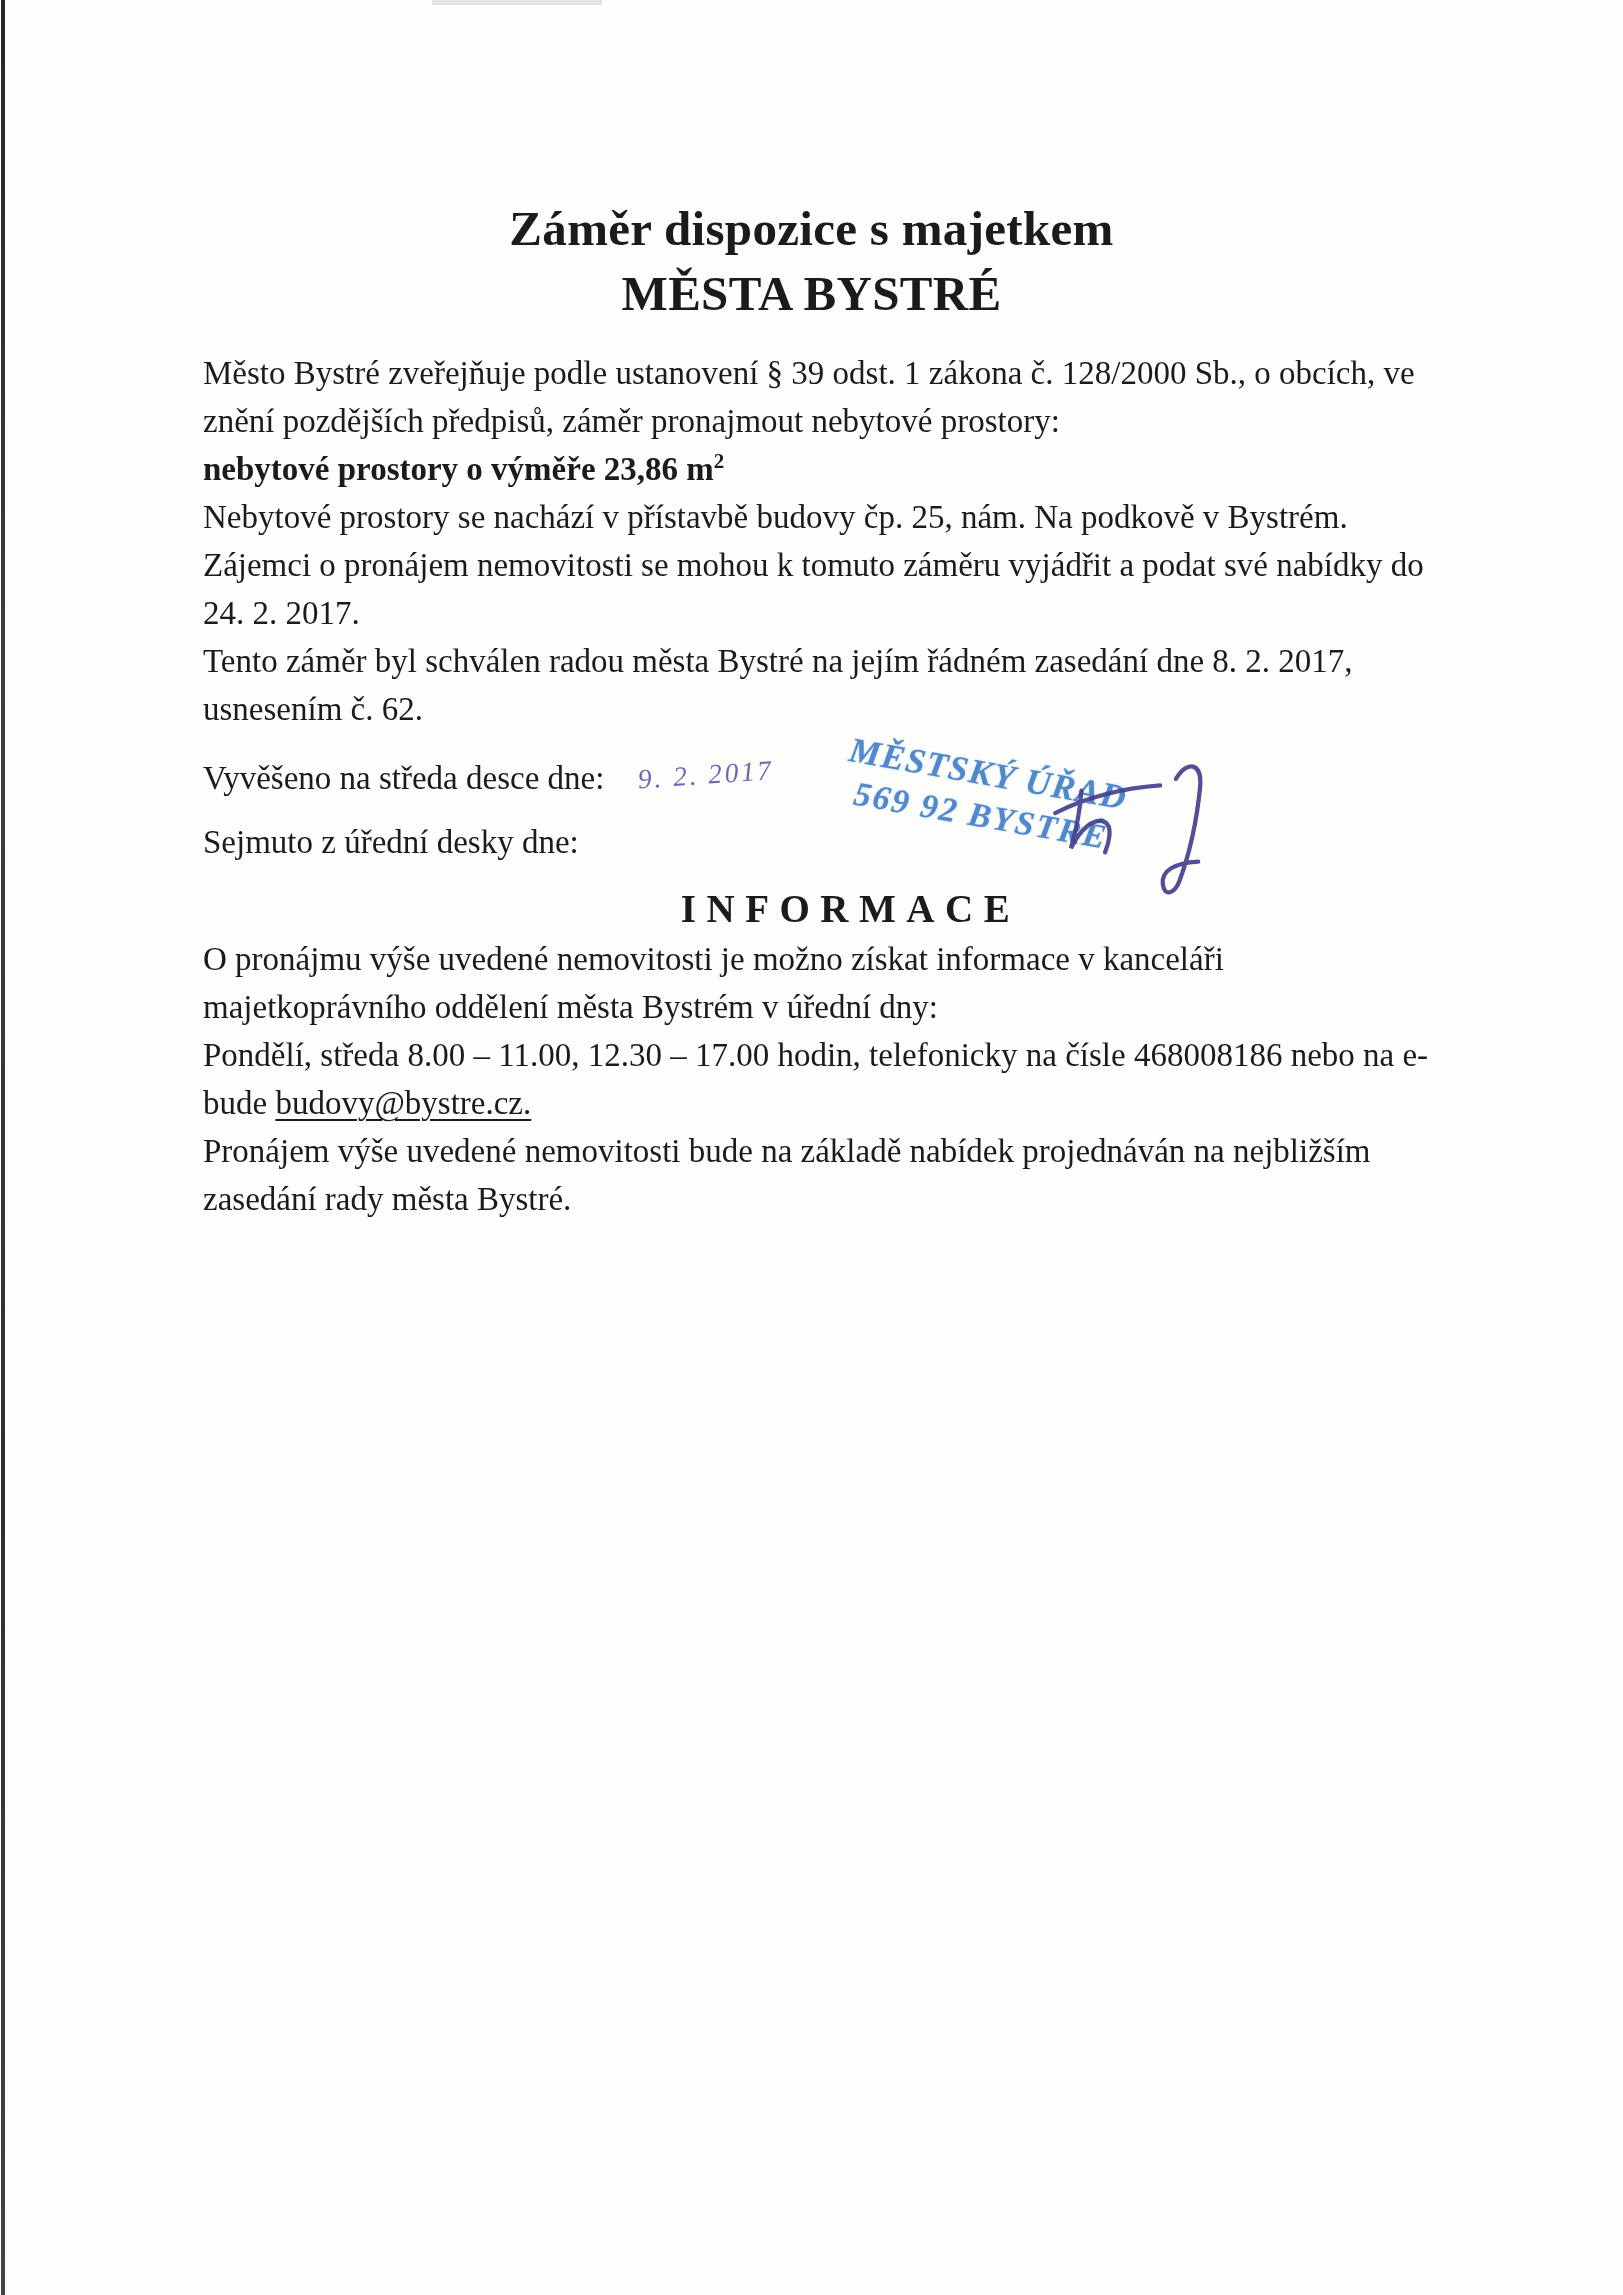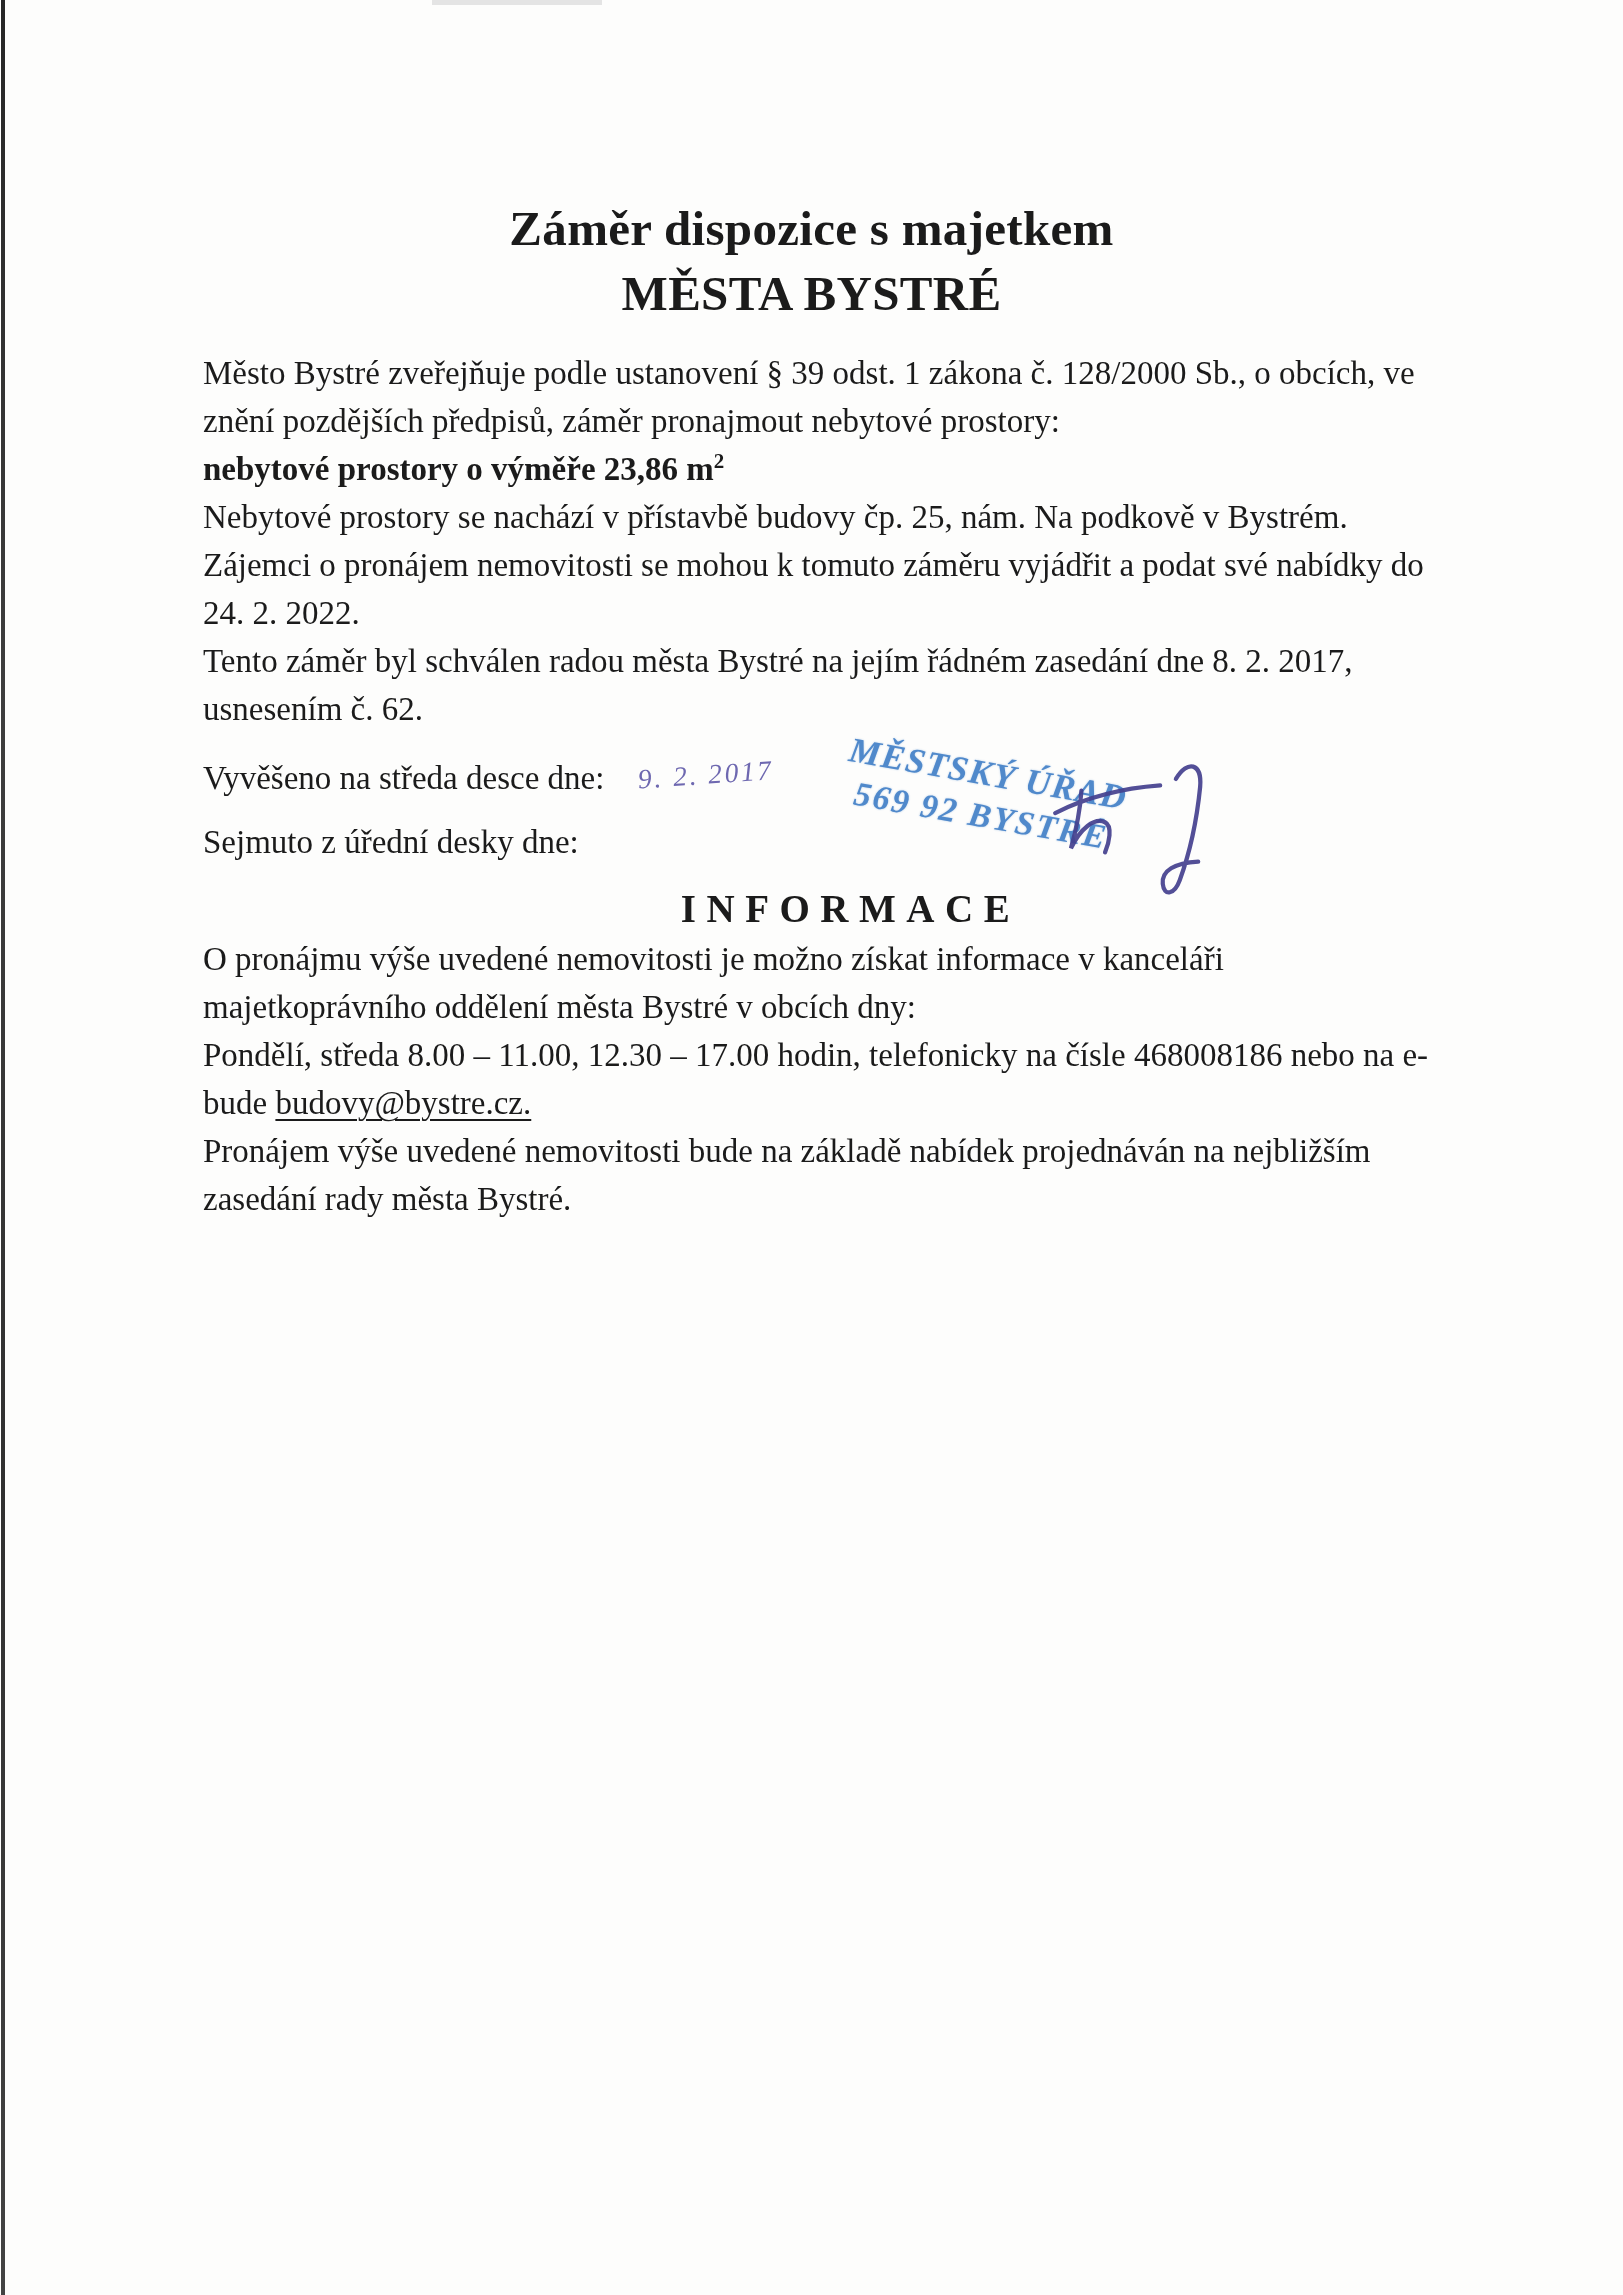--- a/index.html
+++ b/index.html
@@ -123,21 +123,21 @@
     <div>Záměr dispozice s majetkem</div>
     <div>MĚSTA BYSTRÉ</div>
   </div>
 
   <div class="para para-1">
     <div>Město Bystré zveřejňuje podle ustanovení § 39 odst. 1 zákona č. 128/2000 Sb., o obcích, ve</div>
     <div>znění pozdějších předpisů, záměr pronajmout nebytové prostory:</div>
     <div class="bold-line"><span>nebytové prostory o výměře 23,86 m</span><sup>2</sup></div>
     <div>Nebytové prostory se nachází v přístavbě budovy čp. 25, nám. Na podkově v Bystrém.</div>
     <div>Zájemci o pronájem nemovitosti se mohou k tomuto záměru vyjádřit a podat své nabídky do</div>
-    <div>24. 2. 2022.</div>
+    <div>24. 2. 2017.</div>
     <div>Tento záměr byl schválen radou města Bystré na jejím řádném zasedání dne 8. 2. 2017,</div>
     <div>usnesením č. 62.</div>
   </div>
 
   <div class="posting-block">
     <div class="posting-line-1"><span>Vyvěšeno na středa desce dne:</span><span class="handwritten-date">9. 2. 2017</span></div>
     <div>Sejmuto z úřední desky dne:</div>
   </div>
 
   <div class="stamp">
@@ -150,21 +150,21 @@
       <path d="M14,96 C62,72 120,58 174,54"></path>
       <path d="M54,62 C52,92 46,122 38,150 C52,120 74,102 90,110 C102,116 96,142 90,156"></path>
       <path d="M198,44 C216,14 238,20 235,56 C230,106 218,160 204,198 C196,220 180,224 178,204 C176,184 196,172 232,170"></path>
     </g>
   </svg>
 
   <div class="informace-heading">INFORMACE</div>
 
   <div class="para para-2">
     <div>O pronájmu výše uvedené nemovitosti je možno získat informace v kanceláři</div>
-    <div>majetkoprávního oddělení města Bystré v obcích dny:</div>
+    <div>majetkoprávního oddělení města Bystrém v úřední dny:</div>
     <div>Pondělí, středa 8.00 – 11.00, 12.30 – 17.00 hodin, telefonicky na čísle 468008186 nebo na e-</div>
     <div><span>bude </span><span class="email-underlined"><span>budovy@bystre.cz</span><span>.</span></span></div>
     <div>Pronájem výše uvedené nemovitosti bude na základě nabídek projednáván na nejbližším</div>
     <div>zasedání rady města Bystré.</div>
   </div>
 
 </div>
 
 
 </body></html>

